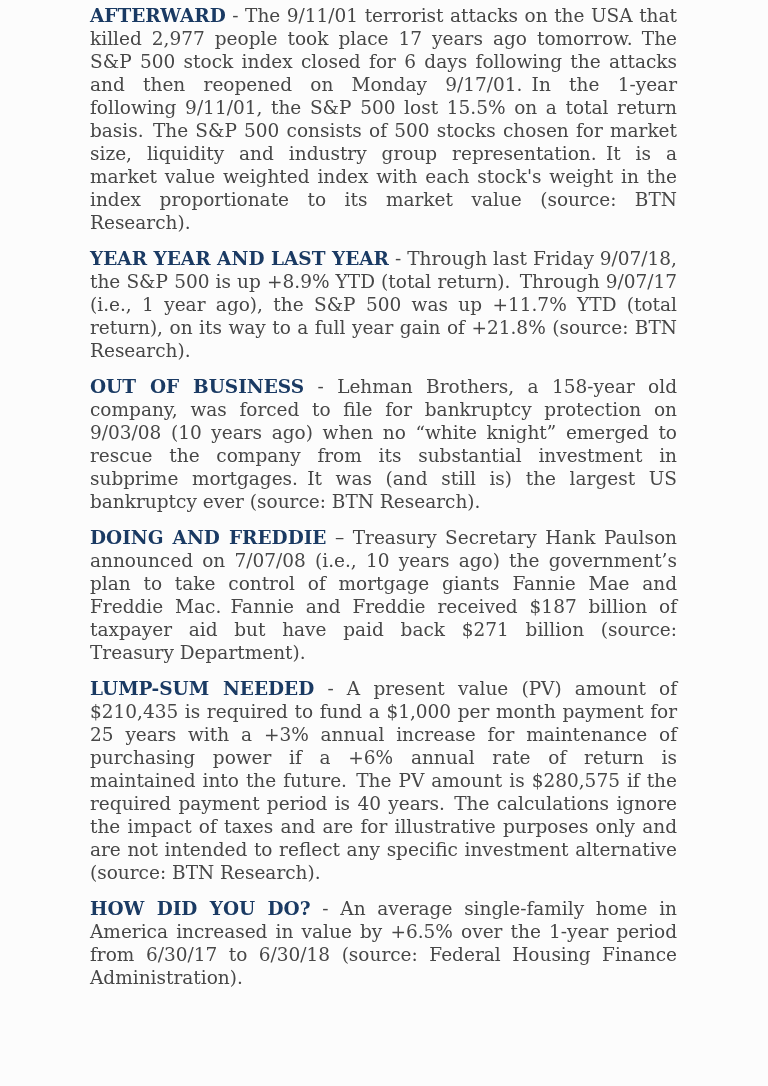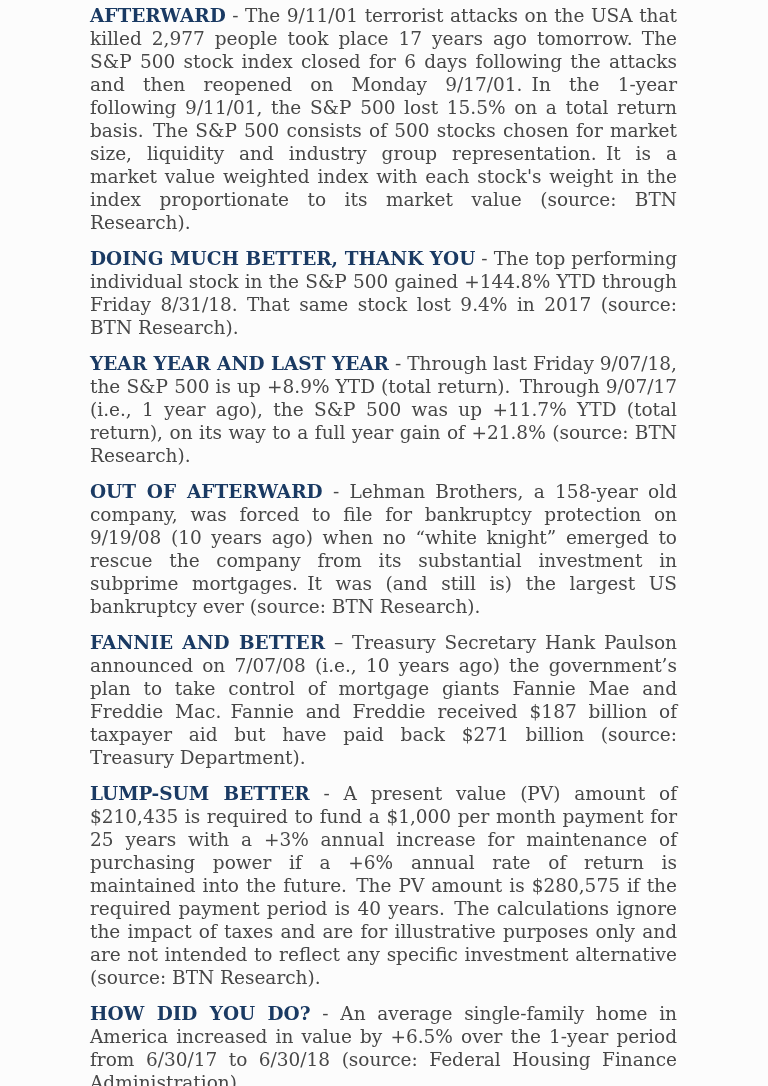--- a/index.html
+++ b/index.html
@@ -36,46 +36,41 @@
 <body>
 
 <div class="page">
 
   <p class="article">
     <span class="heading">AFTERWARD</span>
     <span class="sep">-</span>
     <span class="body-text">The 9/11/01 terrorist attacks on the USA that killed 2,977 people took place 17 years ago tomorrow. The S&amp;P 500 stock index closed for 6 days following the attacks and then reopened on Monday 9/17/01. In the 1-year following 9/11/01, the S&amp;P 500 lost 15.5% on a total return basis. The S&amp;P 500 consists of 500 stocks chosen for market size, liquidity and industry group representation. It is a market value weighted index with each stock's weight in the index proportionate to its market value (source: BTN Research).</span>
   </p>
 
-  <p class="article">
-    <span class="heading">DOING MUCH BETTER, THANK YOU</span>
-    <span class="sep">-</span>
-    <span class="body-text">The top performing individual stock in the S&amp;P 500 gained +144.8% YTD through Friday 8/31/18. That same stock lost 9.4% in 2017 (source: BTN Research).</span>
-  </p>
 
   <p class="article">
     <span class="heading">YEAR YEAR AND LAST YEAR</span>
     <span class="sep">-</span>
     <span class="body-text">Through last Friday 9/07/18, the S&amp;P 500 is up +8.9% YTD (total return). Through 9/07/17 (i.e., 1 year ago), the S&amp;P 500 was up +11.7% YTD (total return), on its way to a full year gain of +21.8% (source: BTN Research).</span>
   </p>
 
   <p class="article">
-    <span class="heading">OUT OF AFTERWARD</span>
+    <span class="heading">OUT OF BUSINESS</span>
     <span class="sep">-</span>
-    <span class="body-text">Lehman Brothers, a 158-year old company, was forced to file for bankruptcy protection on 9/19/08 (10 years ago) when no “white knight” emerged to rescue the company from its substantial investment in subprime mortgages. It was (and still is) the largest US bankruptcy ever (source: BTN Research).</span>
+    <span class="body-text">Lehman Brothers, a 158-year old company, was forced to file for bankruptcy protection on 9/03/08 (10 years ago) when no “white knight” emerged to rescue the company from its substantial investment in subprime mortgages. It was (and still is) the largest US bankruptcy ever (source: BTN Research).</span>
   </p>
 
   <p class="article">
-    <span class="heading">FANNIE AND BETTER</span>
+    <span class="heading">DOING AND FREDDIE</span>
     <span class="sep">–</span>
     <span class="body-text">Treasury Secretary Hank Paulson announced on 7/07/08 (i.e., 10 years ago) the government’s plan to take control of mortgage giants Fannie Mae and Freddie Mac. Fannie and Freddie received $187 billion of taxpayer aid but have paid back $271 billion (source: Treasury Department).</span>
   </p>
 
   <p class="article">
-    <span class="heading">LUMP-SUM BETTER</span>
+    <span class="heading">LUMP-SUM NEEDED</span>
     <span class="sep">-</span>
     <span class="body-text">A present value (PV) amount of $210,435 is required to fund a $1,000 per month payment for 25 years with a +3% annual increase for maintenance of purchasing power if a +6% annual rate of return is maintained into the future. The PV amount is $280,575 if the required payment period is 40 years. The calculations ignore the impact of taxes and are for illustrative purposes only and are not intended to reflect any specific investment alternative (source: BTN Research).</span>
   </p>
 
   <p class="article">
     <span class="heading">HOW DID YOU DO?</span>
     <span class="sep">-</span>
     <span class="body-text">An average single-family home in America increased in value by +6.5% over the 1-year period from 6/30/17 to 6/30/18 (source: Federal Housing Finance Administration).</span>
   </p>
 

